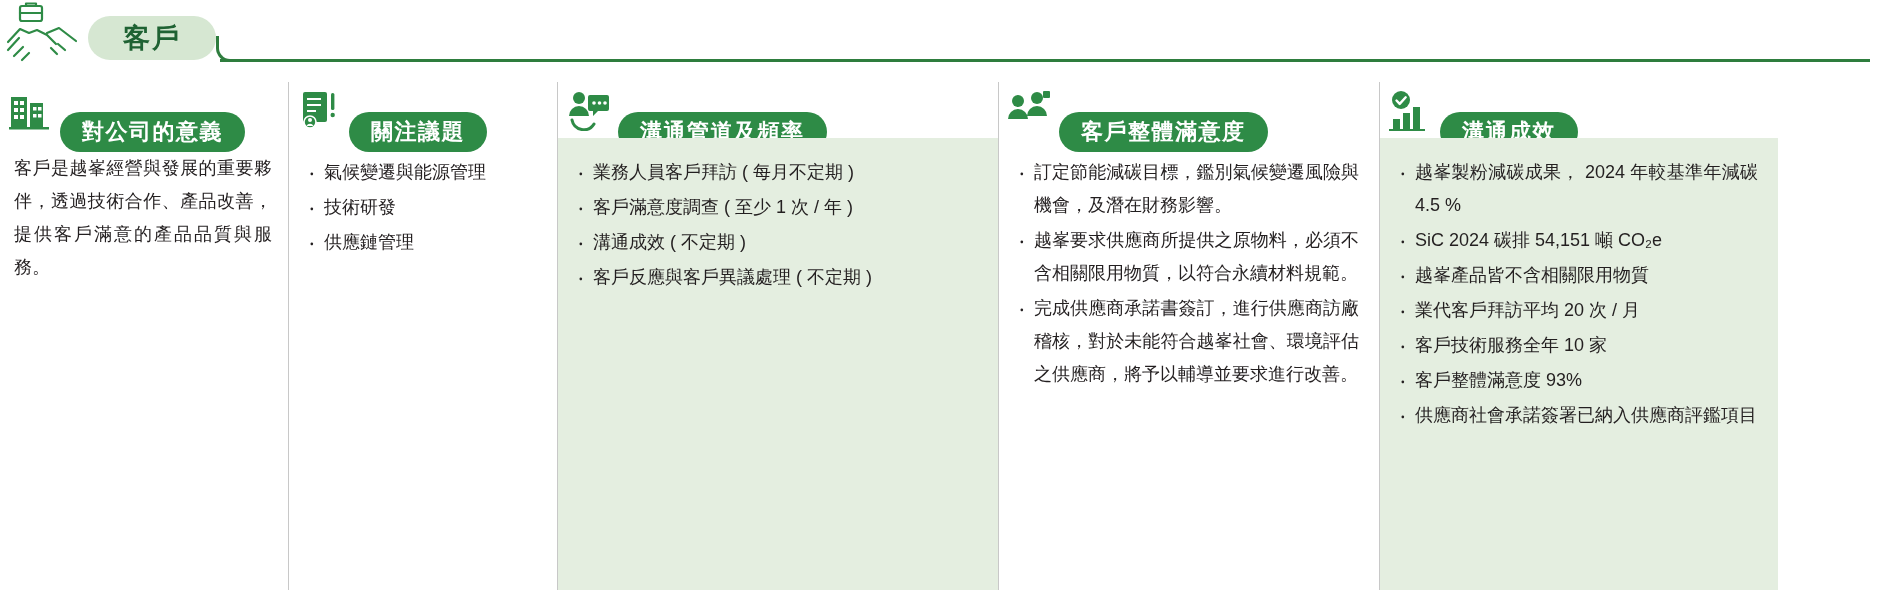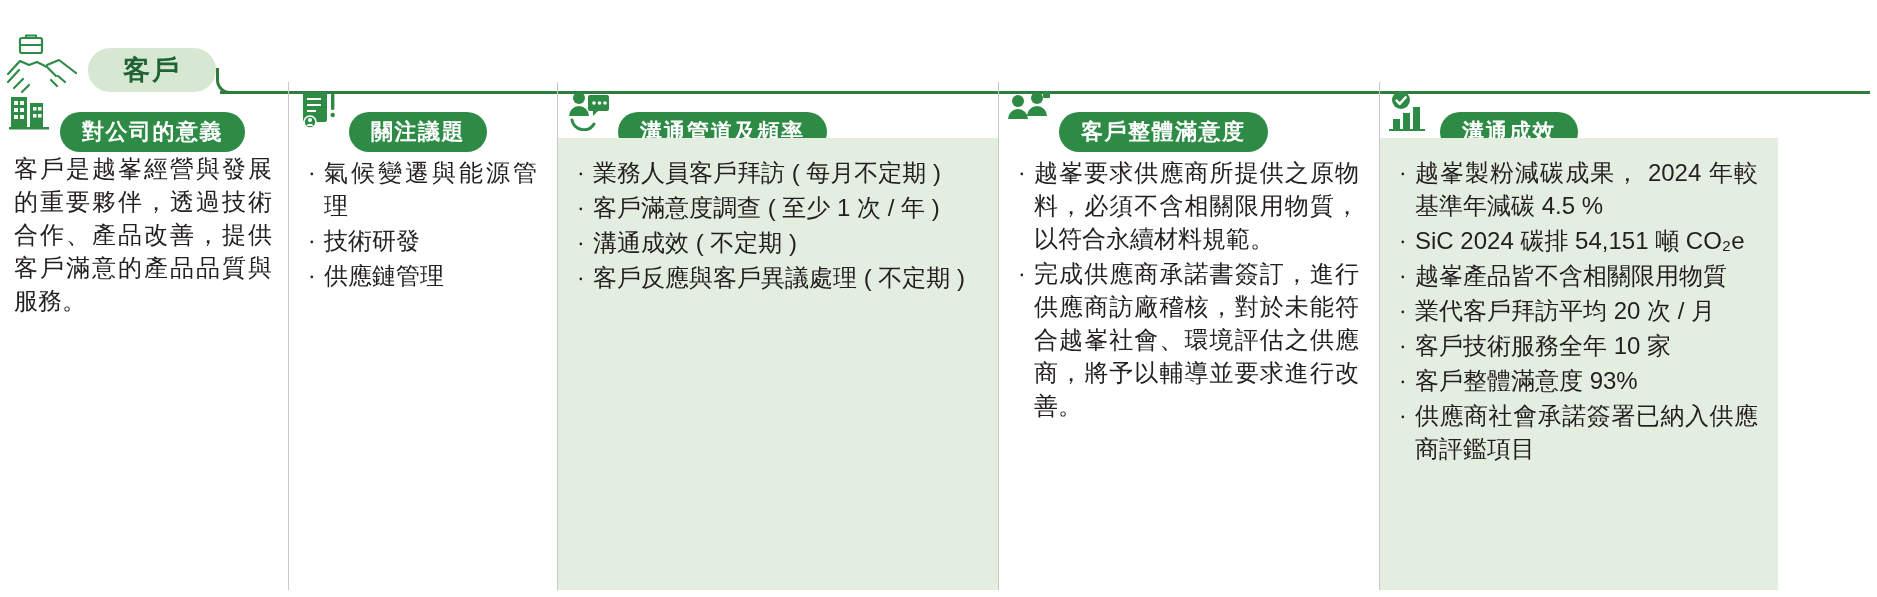--- a/index.html
+++ b/index.html
@@ -21,21 +21,20 @@
     height: 597px;
   }
 
   
   .header {
     position: absolute;
     left: 0;
     top: 0;
     width: 1877px;
     height: 72px;
-    margin-top: 32px;
   }
   .header-icon {
     position: absolute;
     left: 6px;
     top: 2px;
     width: 72px;
     height: 62px;
   }
   .header-pill {
     position: absolute;
@@ -121,21 +120,21 @@
     font-size: 22px;
     font-weight: bold;
     letter-spacing: 1.5px;
     white-space: nowrap;
   }
   .col-body {
     position: relative;
     height: 452px;
     box-sizing: border-box;
     padding: 14px 16px 10px 14px;
-    font-size: 24px;
+    font-size: 18px;
     line-height: 33px;
     color: #231f20;
   }
   .shaded .col-body {
     background: #e4eee0;
   }
   .divider {
     width: 1px;
     height: 508px;
     background: #c8c8c8;
@@ -324,20 +323,21 @@
               <rect x="36" y="2" width="7" height="7" rx="1"></rect>
             </g>
           </svg>
         </div>
         <div class="col-pill">
           <span class="col-pill-label">客戶整體滿意度</span>
         </div>
       </div>
       <div class="col-body">
         <ul class="bullets">
+          <li>訂定節能減碳目標，鑑別氣候變遷風險與機會，及潛在財務影響。</li>
           <li>越峯要求供應商所提供之原物料，必須不含相關限用物質，以符合永續材料規範。</li>
           <li>完成供應商承諾書簽訂，進行供應商訪廠稽核，對於未能符合越峯社會、環境評估之供應商，將予以輔導並要求進行改善。</li>
         </ul>
       </div>
     </div>
 
     <div class="divider"></div>
 
     <div class="col c5 shaded">
       <div class="col-head">

